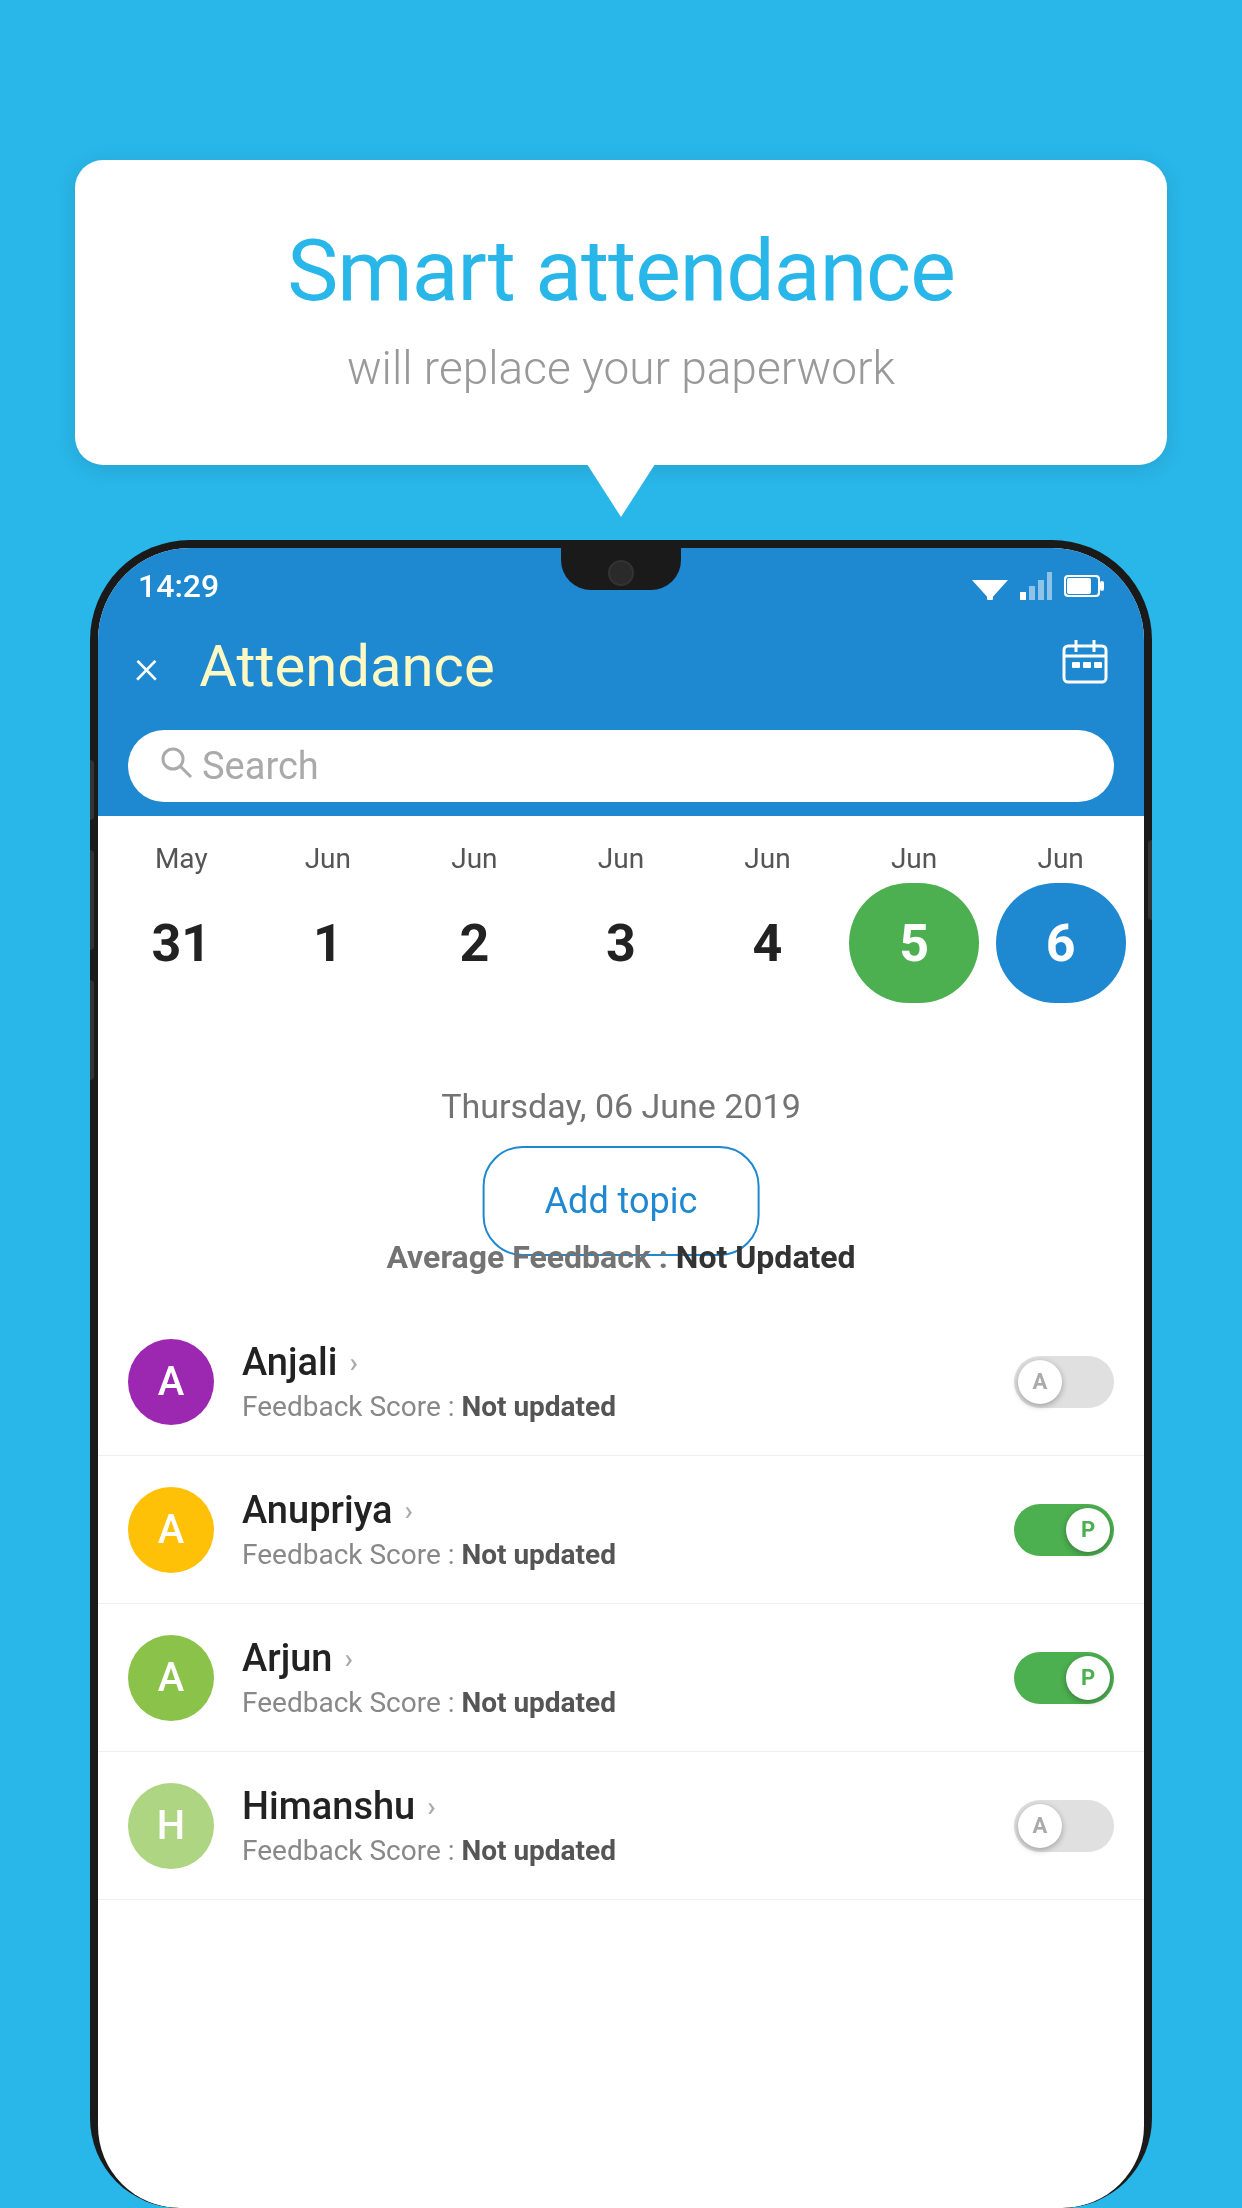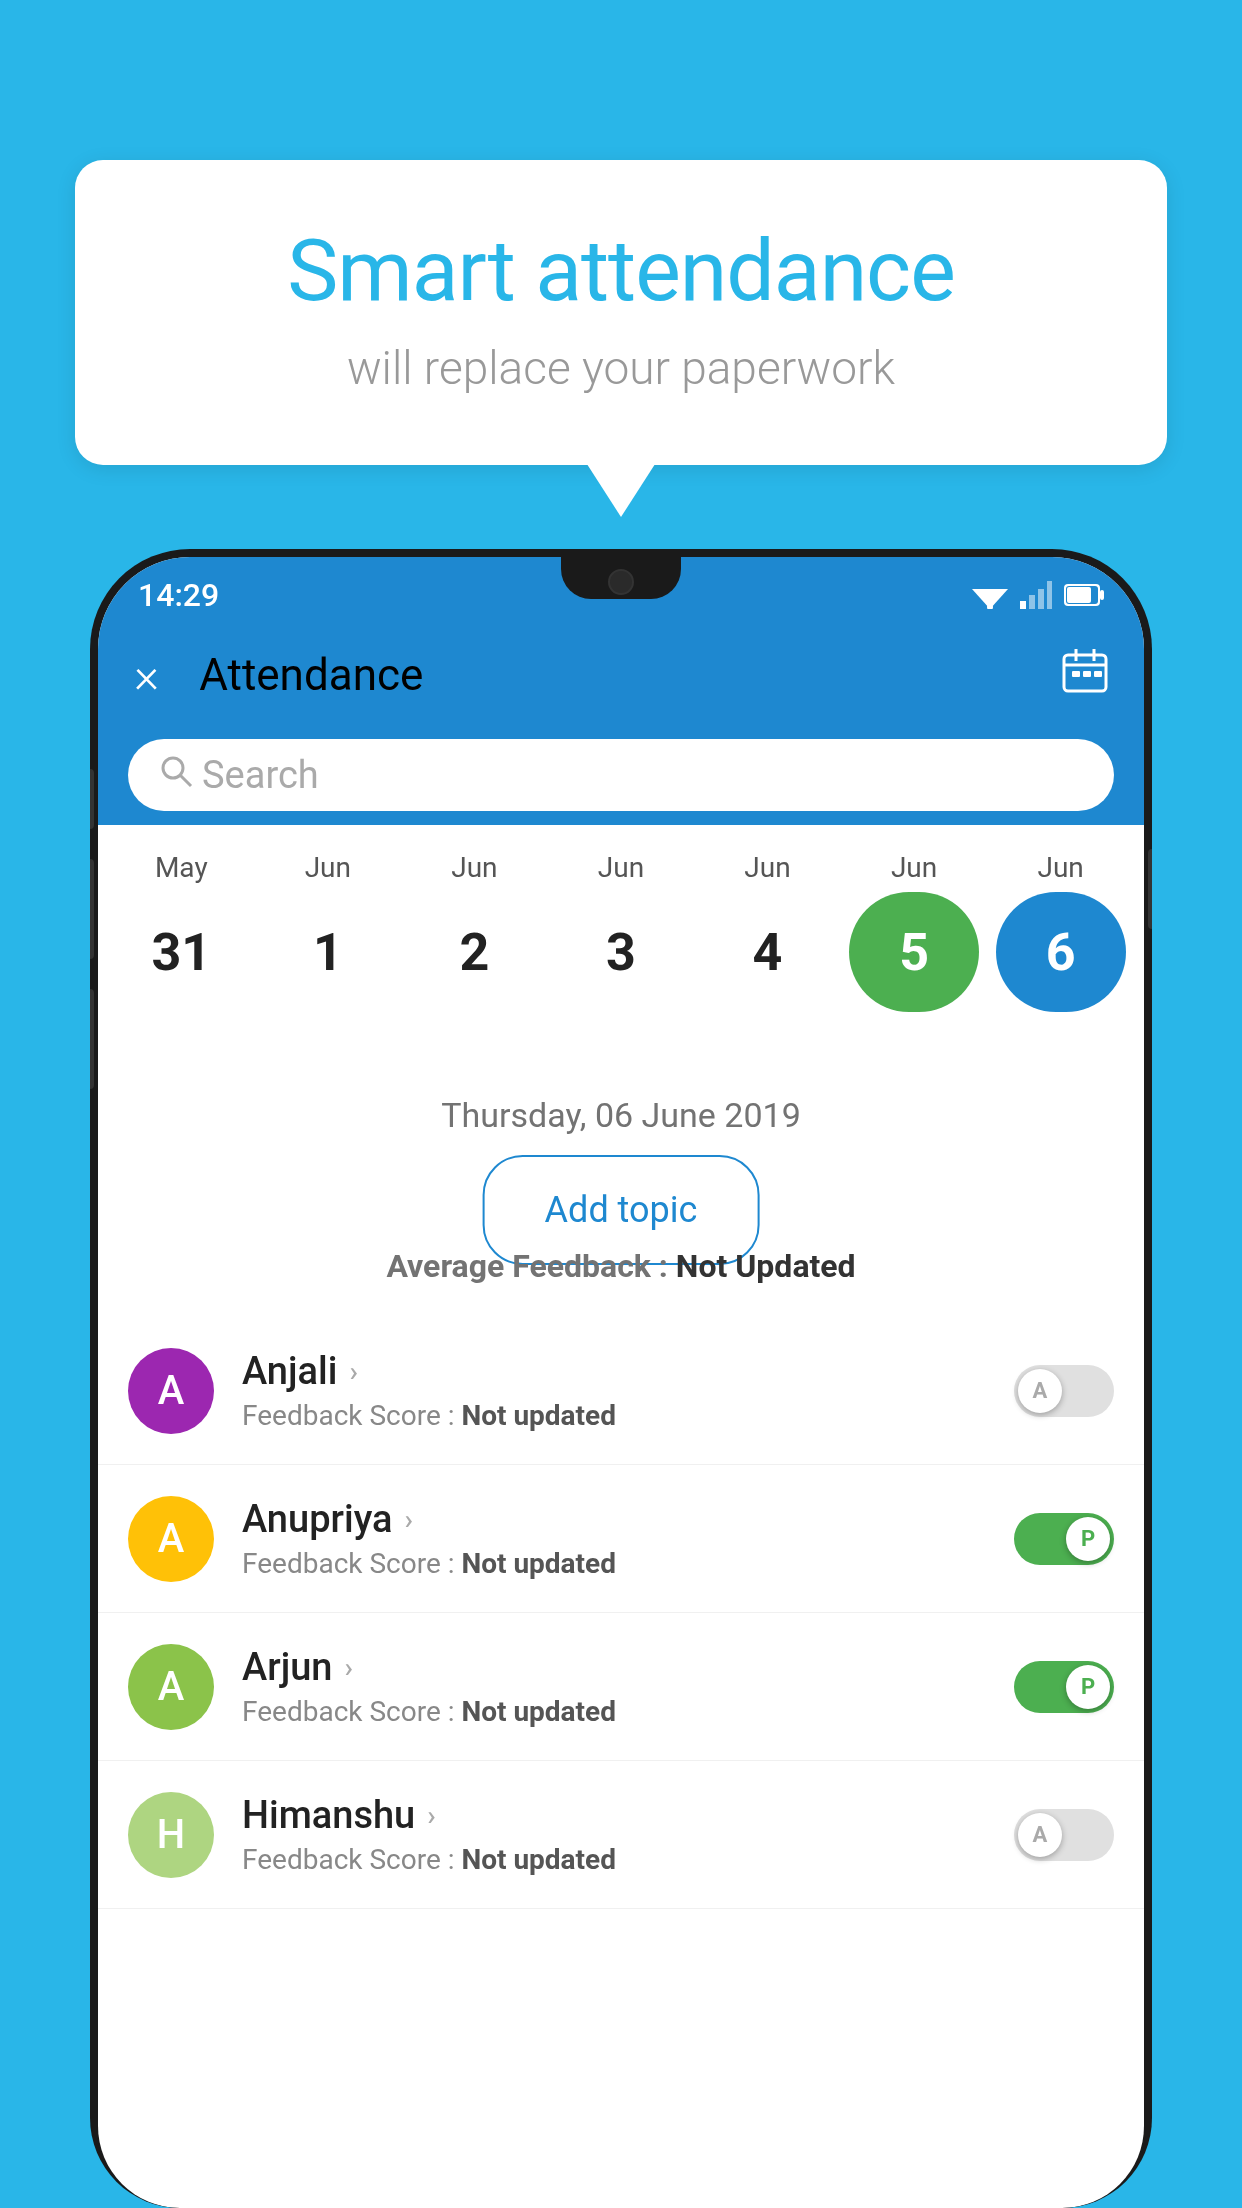--- a/index.html
+++ b/index.html
@@ -59,21 +59,20 @@
     
     .phone-frame {
       position: absolute;
       top: 540px;
       left: 90px;
       right: 90px;
       bottom: 0;
       background: #1a1a1a;
       border-radius: 100px 100px 90px 90px;
       overflow: hidden;
-      margin-top: 9px;
     }
 
     .phone-inner {
       position: absolute;
       top: 8px;
       left: 8px;
       right: 8px;
       bottom: 0;
       background: #1a1a1a;
       border-radius: 92px 92px 82px 82px;
@@ -164,22 +163,22 @@
 
     .header-close {
       color: white;
       font-size: 48px;
       font-weight: 300;
       cursor: pointer;
       margin-right: 40px;
     }
 
     .header-title {
-      color: #000000;
-      font-size: 44px;
+      color: #fef9c3;
+      font-size: 58px;
       font-weight: 400;
       flex: 1;
     }
 
     .header-calendar {
       color: white;
       font-size: 40px;
     }
 
     

